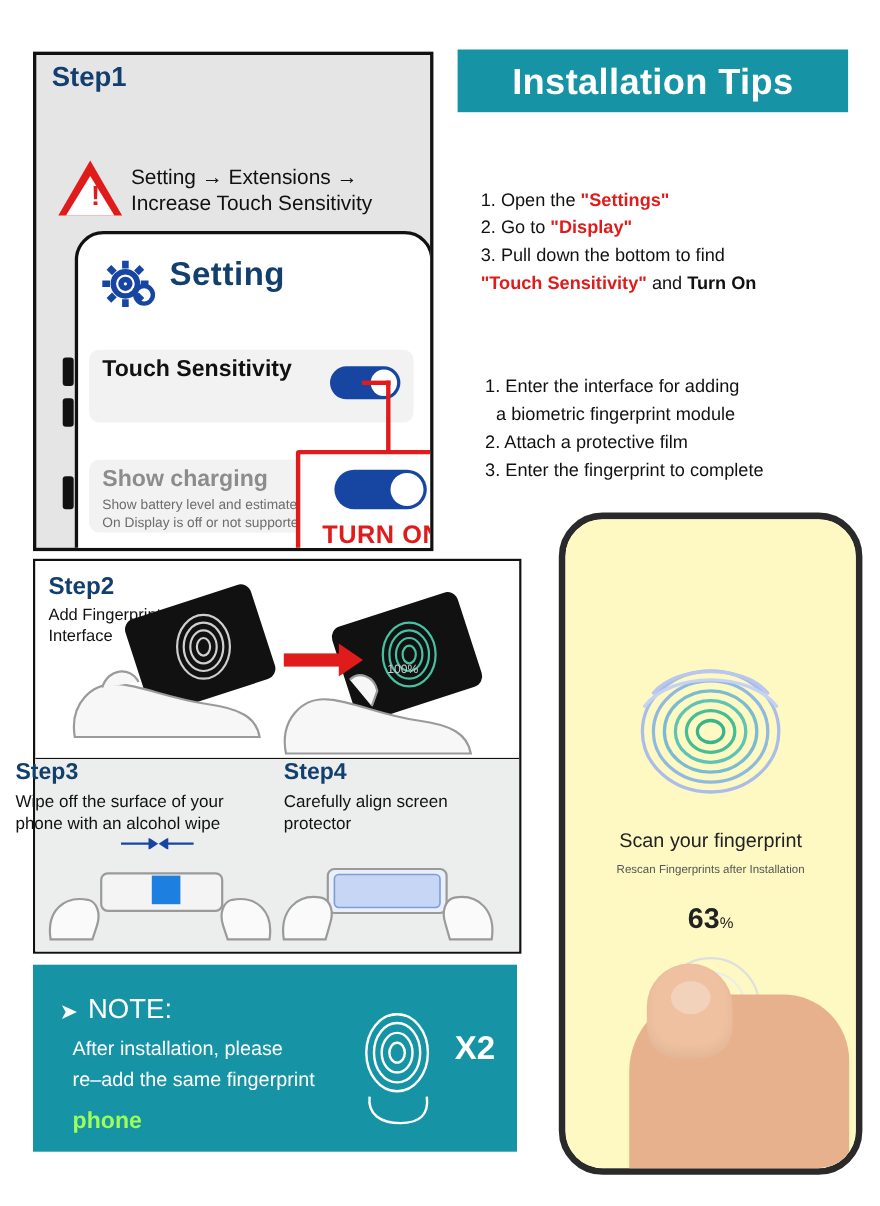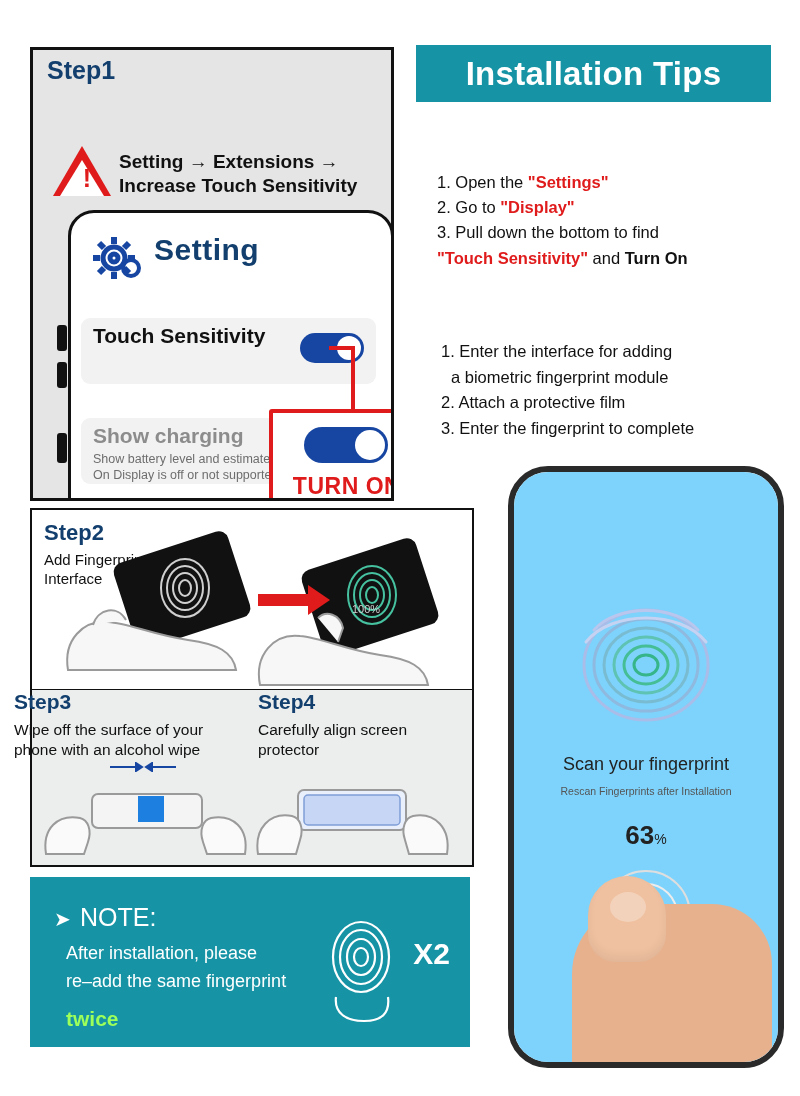--- a/index.html
+++ b/index.html
@@ -30,21 +30,21 @@
     position:absolute;left:27px;top:110px;width:0;height:0;
     border-left:22px solid transparent;border-right:22px solid transparent;
     border-bottom:36px solid #ffffff;
   }
   .warn-bang{
     position:absolute;left:44px;top:116px;width:20px;text-align:center;
     font-size:25px;font-weight:bold;color:#e01b1b;line-height:1;
   }
   .step1-head{
     position:absolute;left:86px;top:100px;width:275px;
-    font-size:19px;font-weight:bold;color:#111;line-height:1.28;
+    font-size:19px;font-weight:normal;color:#111;line-height:1.28;
   }
   .phone-outline{
     position:absolute;left:35px;top:160px;width:320px;height:290px;
     border:3px solid #111;border-radius:26px 26px 0 0;background:#fff;
   }
   .btn-left{position:absolute;left:24px;top:275px;width:10px;height:26px;background:#111;border-radius:3px;}
   .btn-left2{position:absolute;left:24px;top:312px;width:10px;height:26px;background:#111;border-radius:3px;}
   .btn-left3{position:absolute;left:24px;top:383px;width:10px;height:30px;background:#111;border-radius:3px;}
 
   .setting-row{
@@ -100,21 +100,21 @@
   .tips-a{position:absolute;left:437px;top:170px;width:345px;font-size:16.5px;color:#111;line-height:1.53;}
   .tips-a .q{color:#e01b1b;font-weight:bold;}
   .tips-a .b{font-weight:bold;}
   .tips-b{position:absolute;left:441px;top:339px;width:350px;font-size:16.5px;color:#111;line-height:1.55;}
 
   
   .rphone{
     position:absolute;left:508px;top:466px;width:264px;height:590px;
     border:6px solid #2a2a2a;border-radius:40px;background:#fff;overflow:hidden;
   }
-  .rphone-screen{position:absolute;inset:0;background:#7dd3fc;border-radius:21px;}
+  .rphone-screen{position:absolute;inset:0;background:#fef9c3;border-radius:21px;}
   .fp-ring{position:absolute;left:50%;top:118px;transform:translateX(-50%);}
   .scan-title{
     position:absolute;left:0;right:0;top:282px;text-align:center;
     font-size:18px;color:#222;
   }
   .scan-sub{
     position:absolute;left:0;right:0;top:313px;text-align:center;
     font-size:10.5px;color:#555;
   }
   .pct{
@@ -367,21 +367,21 @@
     <rect x="52" y="19" width="96" height="30" rx="4" fill="#c6d6f4" stroke="#7f9ed6" stroke-width="1.5"></rect>
     <path d="M6 78 C2 52, 18 36, 40 40 C48 42, 52 52, 48 64 L44 78 Z" fill="#fafafa" stroke="#9a9a9a" stroke-width="2"></path>
     <path d="M195 78 C199 52, 183 36, 161 40 C153 42, 149 52, 153 64 L157 78 Z" fill="#fafafa" stroke="#9a9a9a" stroke-width="2"></path>
   </svg>
 
   <div class="note">
     <div class="note-arrow">➤</div>
     <div class="note-title">NOTE:</div>
     <div class="note-l1" style="top:92px">re–add the same fingerprint</div>
     <div class="note-l1">After installation, please</div>
-    <div class="note-twice">twice</div>
+    <div class="note-twice">phone</div>
     <svg style="position:absolute;right:64px;top:38px;" width="90" height="110" viewBox="0 0 90 110">
       <g fill="none" stroke="#ffffff" stroke-width="2.2">
         <ellipse cx="45" cy="42" rx="7" ry="9"></ellipse>
           <ellipse cx="45" cy="42" rx="14" ry="18"></ellipse>
         <ellipse cx="45" cy="42" rx="21" ry="27"></ellipse>
           <ellipse cx="45" cy="42" rx="28" ry="35"></ellipse>
         <path d="M20 82 C18 98, 30 106, 48 106 C66 106, 74 98, 72 82"></path>
       </g>
     </svg>
     <div class="note-x2">X2</div>

